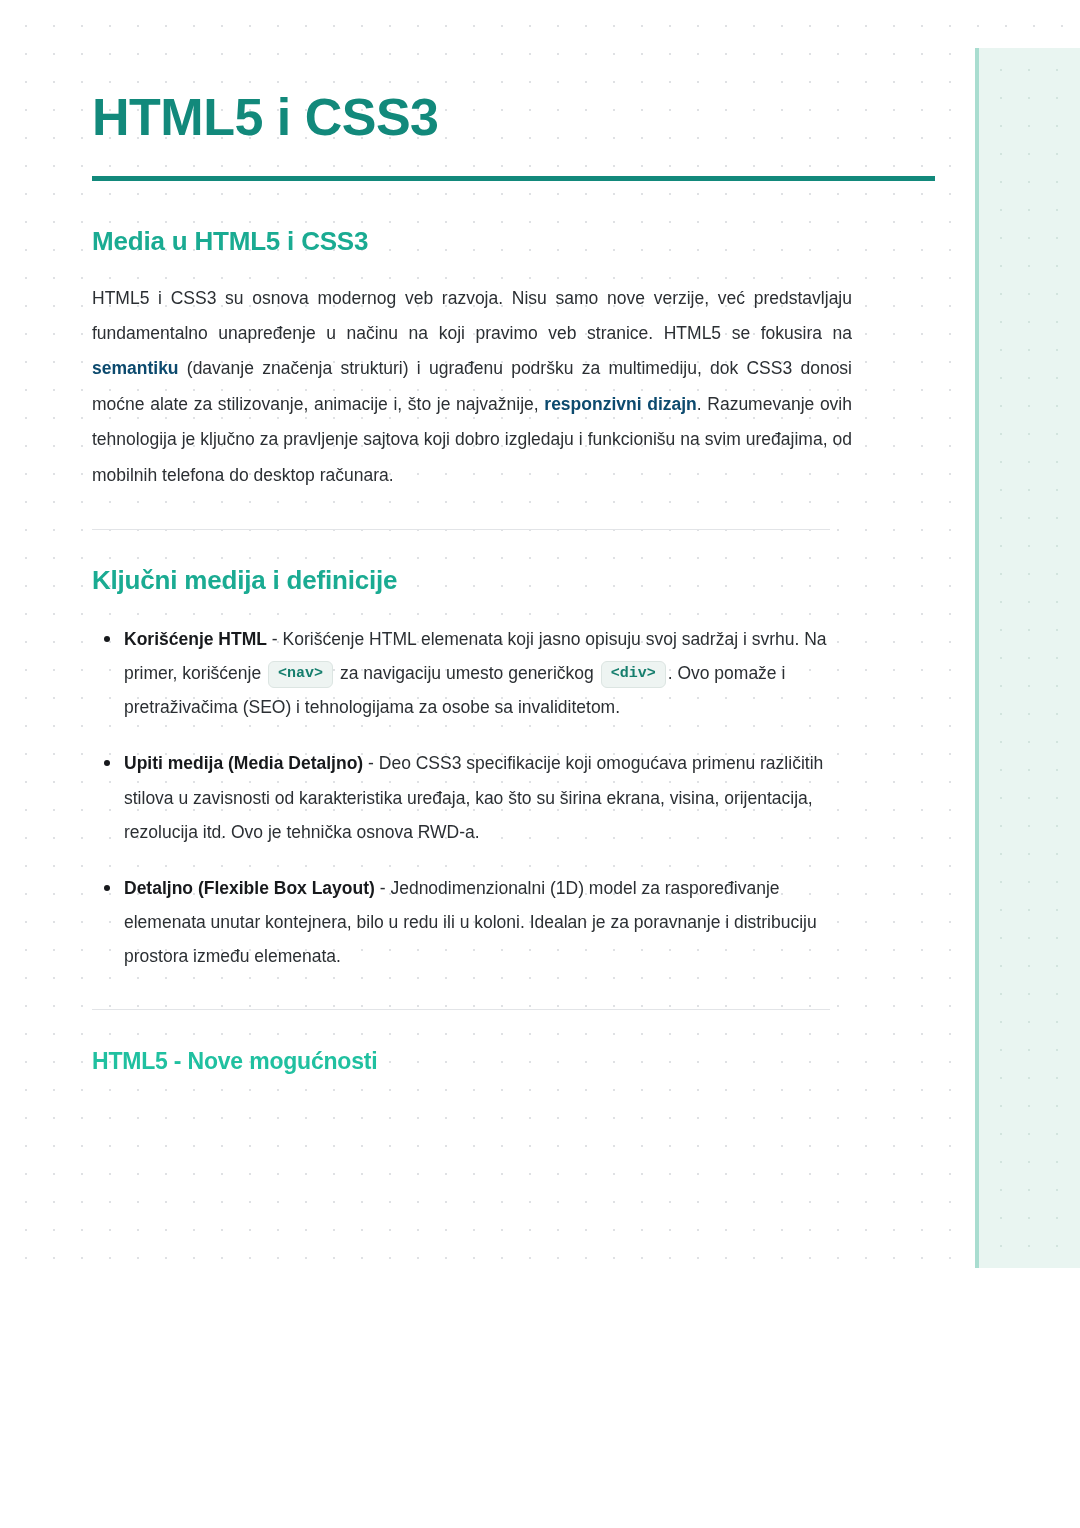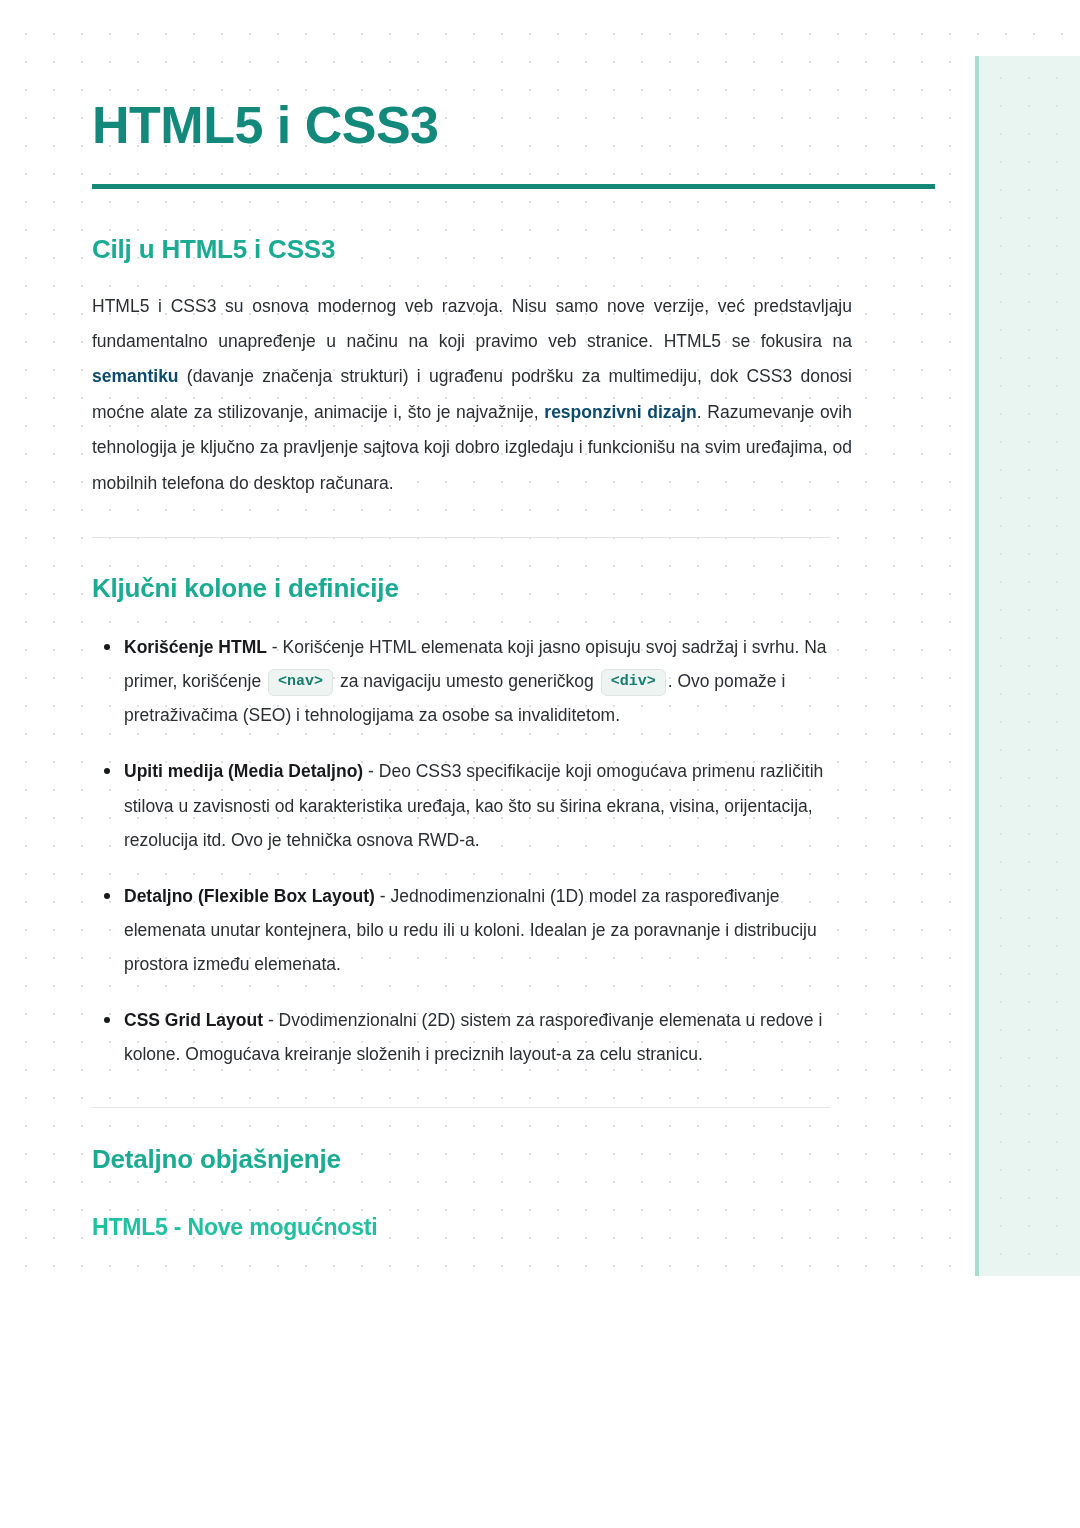--- a/index.html
+++ b/index.html
@@ -10,21 +10,20 @@
     font-family:"Liberation Sans", sans-serif;
     -webkit-font-smoothing:antialiased;
   }
 
   
   #page {
     position:relative;
     width:1080px; height:1268px;
     overflow:hidden;
     background:#ffffff;
-    margin-top:8px;
   }
 
   
   #dot-grid {
     position:absolute;
     left:0; top:0; right:0; bottom:0;
     background-image:radial-gradient(circle, #dfe1e4 1.1px, rgba(0,0,0,0) 1.2px);
     background-size:28px 28px;
     background-position:12px 12px;
     pointer-events:none;
@@ -164,44 +163,42 @@
   <div id="side-panel">
     <div id="side-panel-dots"></div>
   </div>
 
   <div id="content">
 
     <h1 id="doc-title">HTML5 i CSS3</h1>
 
     <div id="title-rule"></div>
 
-    <h2 id="sec-intro-title" class="section-title">Cilj u HTML5 i CSS3</h2>
+    <h2 id="sec-intro-title" class="section-title">Media u HTML5 i CSS3</h2>
 
     <p class="body-text"><span>HTML5 i CSS3 su osnova modernog veb razvoja. Nisu samo nove verzije, već predstavljaju fundamentalno unapređenje u načinu na koji pravimo veb stranice. HTML5 se fokusira na </span><b>semantiku</b><span> (davanje značenja strukturi) i ugrađenu podršku za multimediju, dok CSS3 donosi moćne alate za stilizovanje, animacije i, što je najvažnije, </span><b>responzivni dizajn</b><span>. Razumevanje ovih tehnologija je ključno za pravljenje sajtova koji dobro izgledaju i funkcionišu na svim uređajima, od mobilnih telefona do desktop računara.</span></p>
 
     <hr class="divider">
 
-    <h2 id="sec-keyterms-title" class="section-title">Ključni kolone i definicije</h2>
+    <h2 id="sec-keyterms-title" class="section-title">Ključni medija i definicije</h2>
 
     <ul class="term-list">
 
       <li><b class="term-name">Korišćenje HTML</b><span> - Korišćenje HTML elemenata koji jasno opisuju svoj sadržaj i svrhu. Na primer, korišćenje </span><code class="code-chip">&lt;nav&gt;</code><span> za navigaciju umesto generičkog </span><code class="code-chip">&lt;div&gt;</code><span>. Ovo pomaže i pretraživačima (SEO) i tehnologijama za osobe sa invaliditetom.</span></li>
 
 
       <li><b class="term-name">Upiti medija (Media Detaljno)</b><span> - Deo CSS3 specifikacije koji omogućava primenu različitih stilova u zavisnosti od karakteristika uređaja, kao što su širina ekrana, visina, orijentacija, rezolucija itd. Ovo je tehnička osnova RWD-a.</span></li>
 
       <li><b class="term-name">Detaljno (Flexible Box Layout)</b><span> - Jednodimenzionalni (1D) model za raspoređivanje elemenata unutar kontejnera, bilo u redu ili u koloni. Idealan je za poravnanje i distribuciju prostora između elemenata.</span></li>
 
-      <li><b class="term-name">CSS Grid Layout</b><span> - Dvodimenzionalni (2D) sistem za raspoređivanje elemenata u redove i kolone. Omogućava kreiranje složenih i preciznih layout-a za celu stranicu.</span></li>
 
     </ul>
 
     <hr class="divider">
 
-    <h2 id="sec-detail-title" class="section-title">Detaljno objašnjenje</h2>
 
     <h3 class="sub-title">HTML5 - Nove mogućnosti</h3>
 
   </div>
 
   <div id="footer-note">(c) Knowunity 2025</div>
 
 </div>
 
 </body></html>

